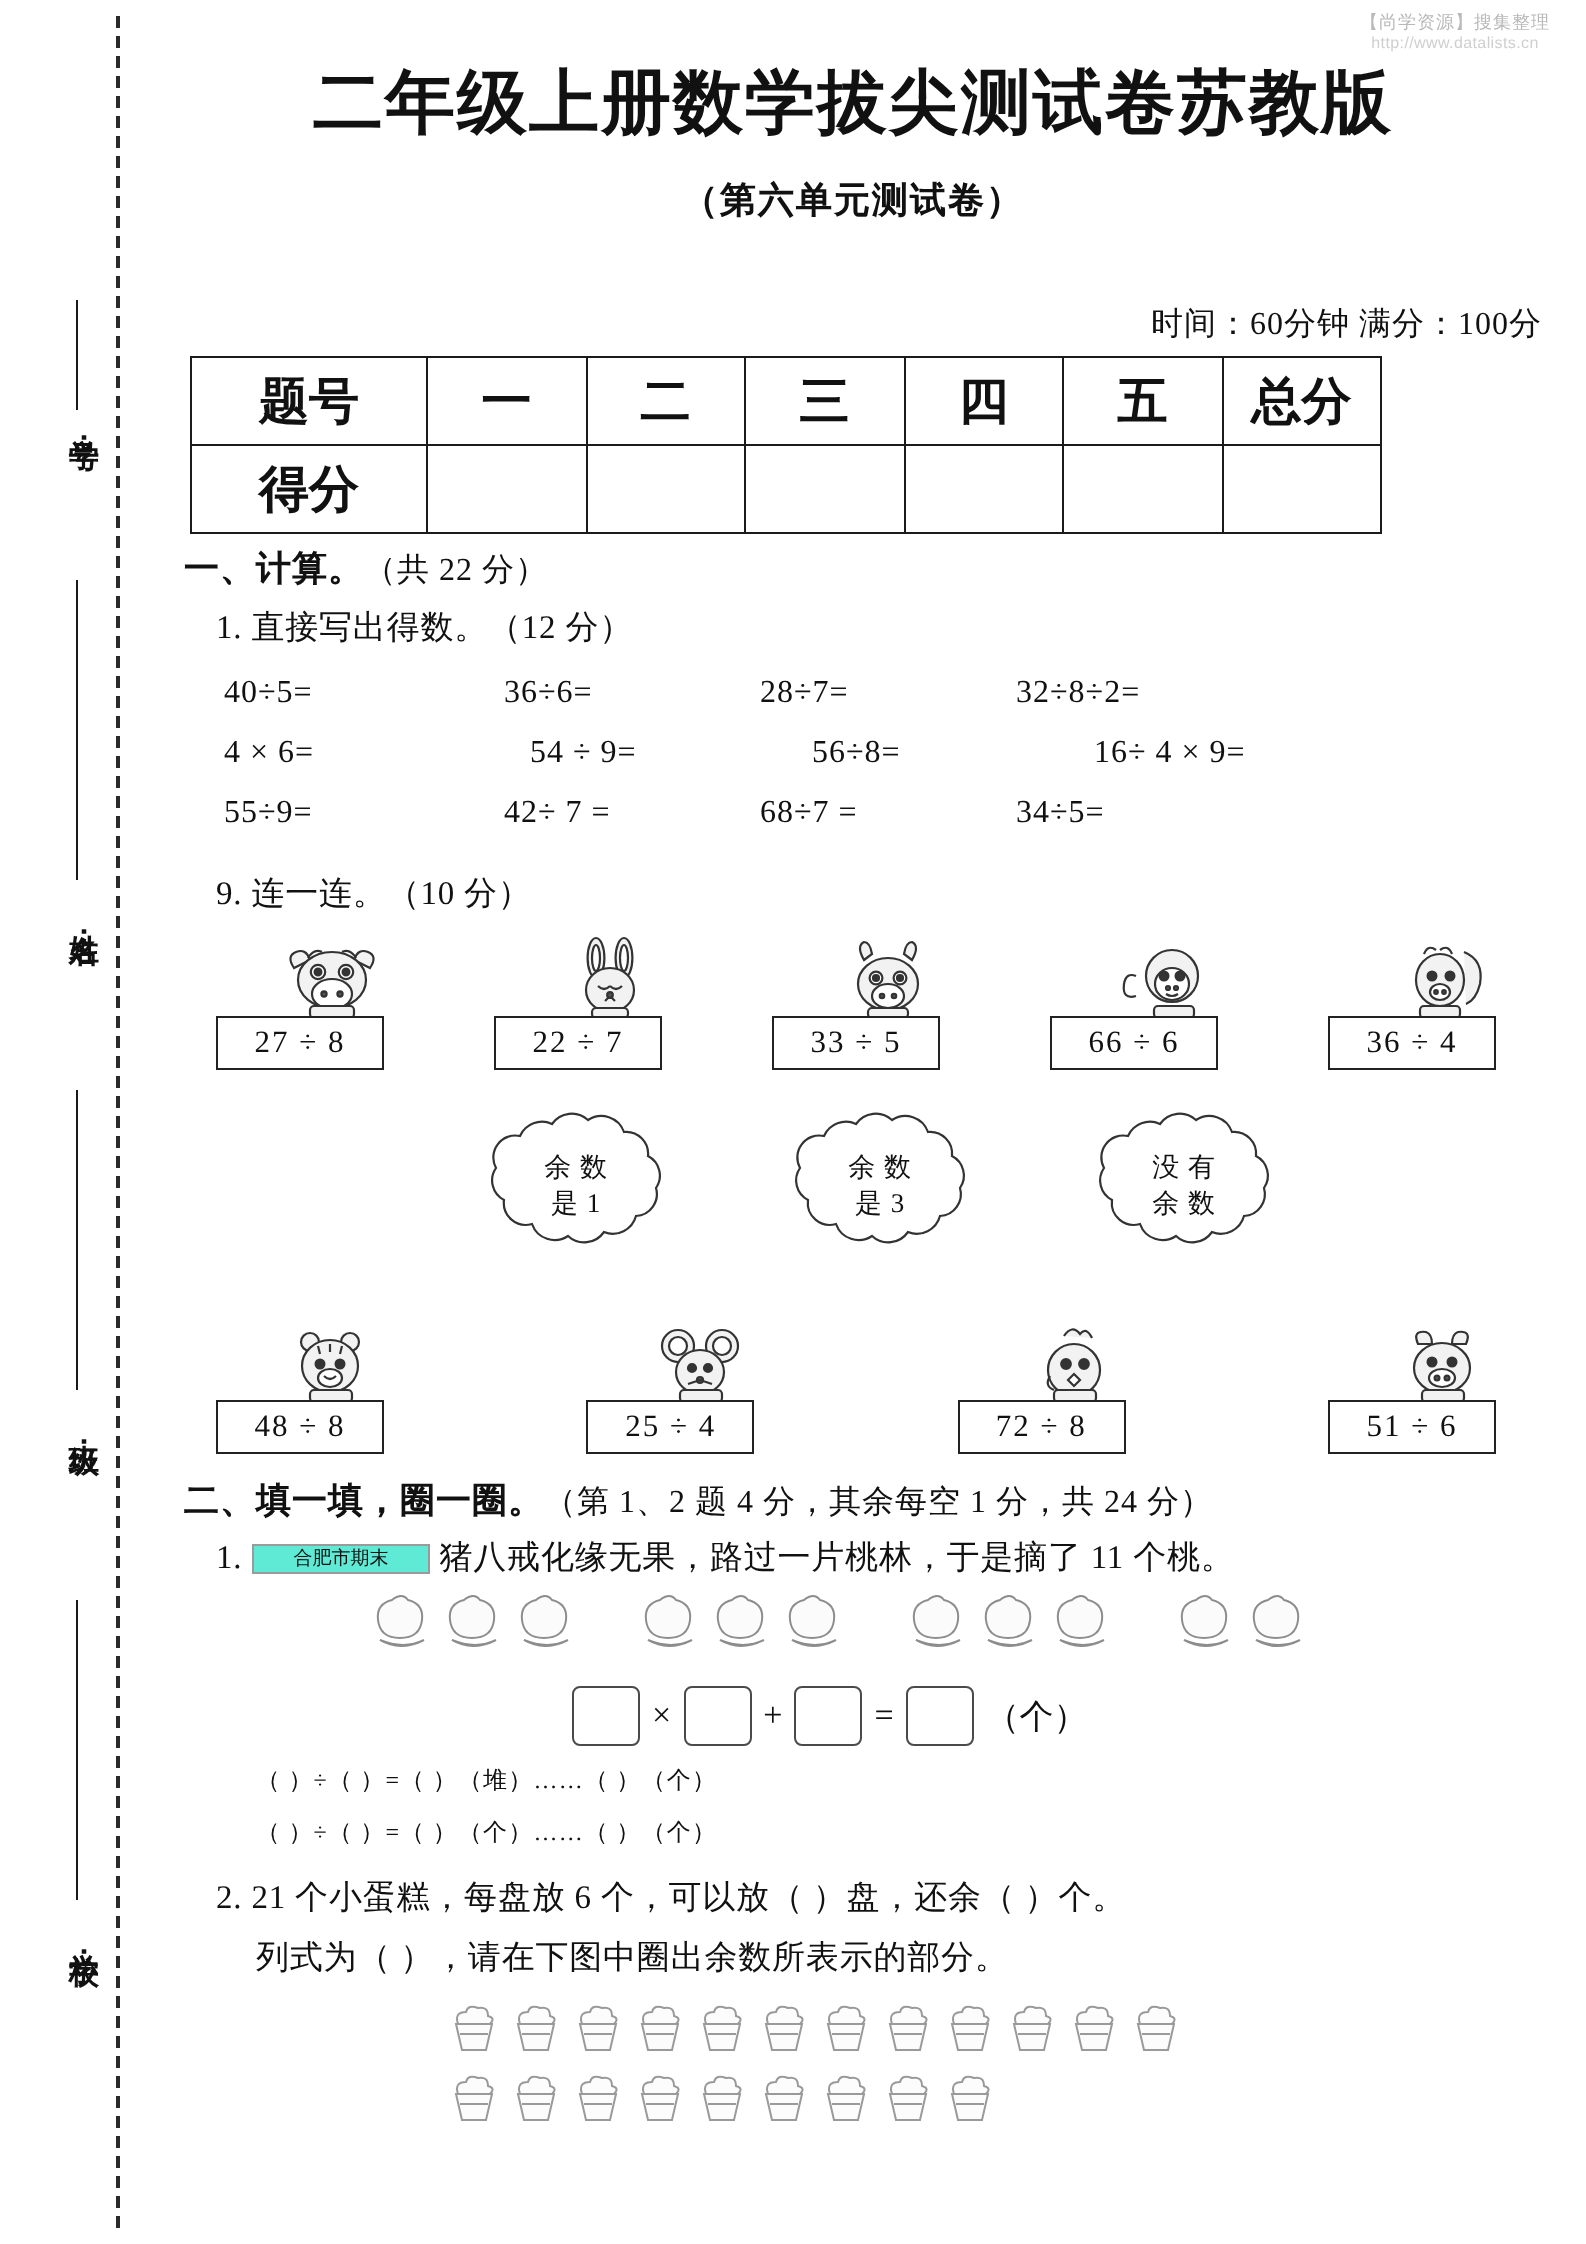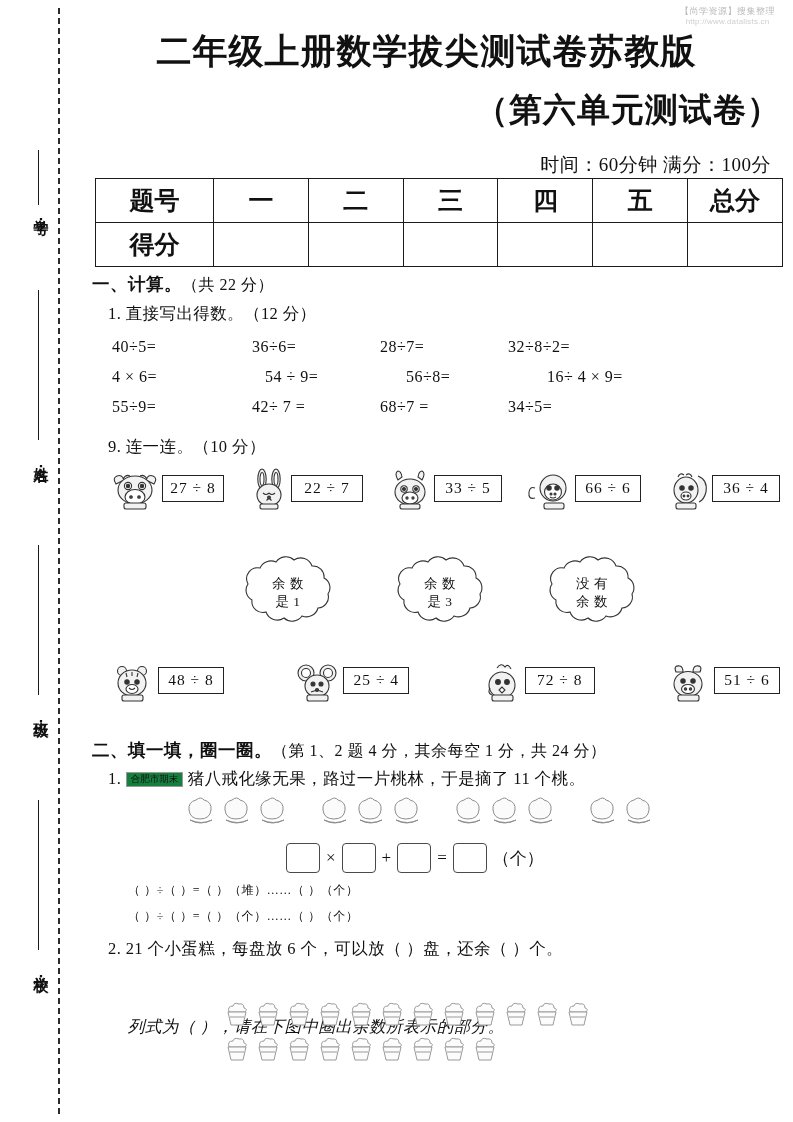--- a/index.html
+++ b/index.html
@@ -45,31 +45,31 @@
   .watermark .wm2 { font-size: 8px; letter-spacing: .2px; color: #cfcfcf; }
 
   h1.title {
     position: absolute; left: 72px; right: 12px; top: 28px;
     text-align: center;
     font-size: 35px; font-weight: 700; letter-spacing: 1px;
     font-family: Liberation Serif, serif;
   }
   h2.subtitle {
     position: absolute; left: 72px; right: 12px; top: 88px;
-    text-align: right;
-    font-size: 33px; font-weight: 700; letter-spacing: 1px;
+    text-align: center;
+    font-size: 18px; font-weight: 700; letter-spacing: 1px;
   }
   .meta {
     position: absolute; right: 22px; top: 152px;
-    font-size: 19px; letter-spacing: .5px;
+    font-size: 16px; letter-spacing: .5px;
   }
 
   
   .score-table {
-    position: absolute; left: 95px; top: 178px; width: 688px;
+    position: absolute; left: 95px; top: 178px; width: 596px;
     border-collapse: collapse;
     table-layout: fixed;
   }
   .score-table td {
     border: 1.6px solid #1b1b1b;
     height: 44px;
     text-align: center; vertical-align: middle;
     font-size: 25px; font-weight: 700;
   }
   .score-table td.lbl { width: 118px; }
@@ -80,21 +80,21 @@
   .sec-head .pts { font-weight: 400; font-size: 16px; }
   .qnum { font-size: 16.5px; letter-spacing: .4px; }
 
   
   .calc-row { display: flex; font-size: 16px; letter-spacing: .5px; }
   .calc-row > div { width: 128px; }
   .calc-row > div:first-child { width: 140px; }
 
   
   .animal-row { position: absolute; left: 108px; width: 672px; display: flex; justify-content: space-between; }
-  .animal-cell { width: 116px; display: flex; align-items: center; }
+  .animal-cell { width: 116px; display: flex; flex-direction: column; }
   .animal-art { height: 46px; display: flex; align-items: flex-end; justify-content: center; }
   .eqbox {
     border: 1.3px solid #222; background: #fff;
     width: 84px; height: 27px;
     display: flex; align-items: center; justify-content: center;
     font-size: 15.5px; letter-spacing: 1px;
     margin-top: -6px;
   }
 
   
@@ -107,22 +107,22 @@
   .cloud svg { position: absolute; inset: 0; }
   .cloud .ctext {
     position: relative; z-index: 2; text-align: center;
     font-size: 13.5px; line-height: 1.35; letter-spacing: .5px;
   }
 
   
   .badge {
     display: inline-block;
     border: 1px solid #9a9a9a;
-    background: #15803d;
-    font-size: 9.5px; padding: 0 4px;
+    background: #5eead4;
+    font-size: 9.5px; padding: 0 20px;
     font-family: "Liberation Sans", sans-serif;
     vertical-align: 2px;
     letter-spacing: 0;
   }
   .peach-row { position: absolute; left: 186px; top: 792px; width: 560px; }
   .peach-group { display: inline-block; vertical-align: top; }
   .peach-gap { display: inline-block; width: 26px; }
 
   .boxline {
     position: absolute; left: 286px; top: 843px;
@@ -536,21 +536,21 @@
     <span>（个）</span>
   </div>
 
   <div class="blk fill-line" style="left:128px; top:882px;">（      ）÷（      ）=（      ）（堆）……（      ）（个）</div>
   <div class="blk fill-line" style="left:128px; top:908px;">（      ）÷（      ）=（      ）（个）……（      ）（个）</div>
 
   <div class="blk qnum" style="left:108px; top:938px;">
     <span>2.</span>
     <span>21 个小蛋糕，每盘放 6 个，可以放（        ）盘，还余（        ）个。</span>
   </div>
-  <div class="blk qnum" style="left:128px; top:1016px;font-style:italic;">列式为（                    ），请在下图中圈出余数所表示的部分。</div>
+  <div class="blk qnum" style="left:128px; top:968px;">列式为（                    ），请在下图中圈出余数所表示的部分。</div>
 
   <div class="cup-row" style="top:1000px;">
     <span><svg width="30" height="28" viewBox="0 0 30 28">
           <g fill="#fcfcfc" stroke="#9a9a9a" stroke-width="1">
             <path d="M7 12 q-2-6 4-6 q1-4 6-2 q5-1 5 4 q4 1 1 4z"></path>
             <path d="M6 12 h18 l-3 13 h-12z"></path>
             <path d="M8 17 h14" fill="none"></path>
           </g>
         </svg></span><span><svg width="30" height="28" viewBox="0 0 30 28">
           <g fill="#fcfcfc" stroke="#9a9a9a" stroke-width="1">

